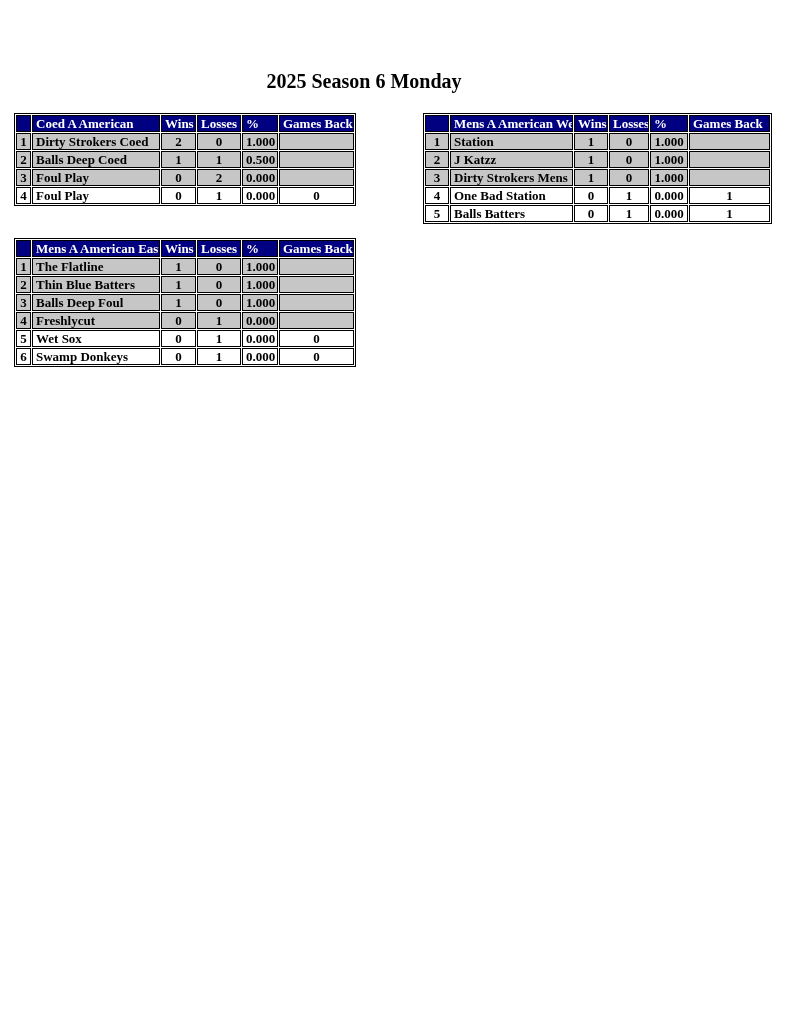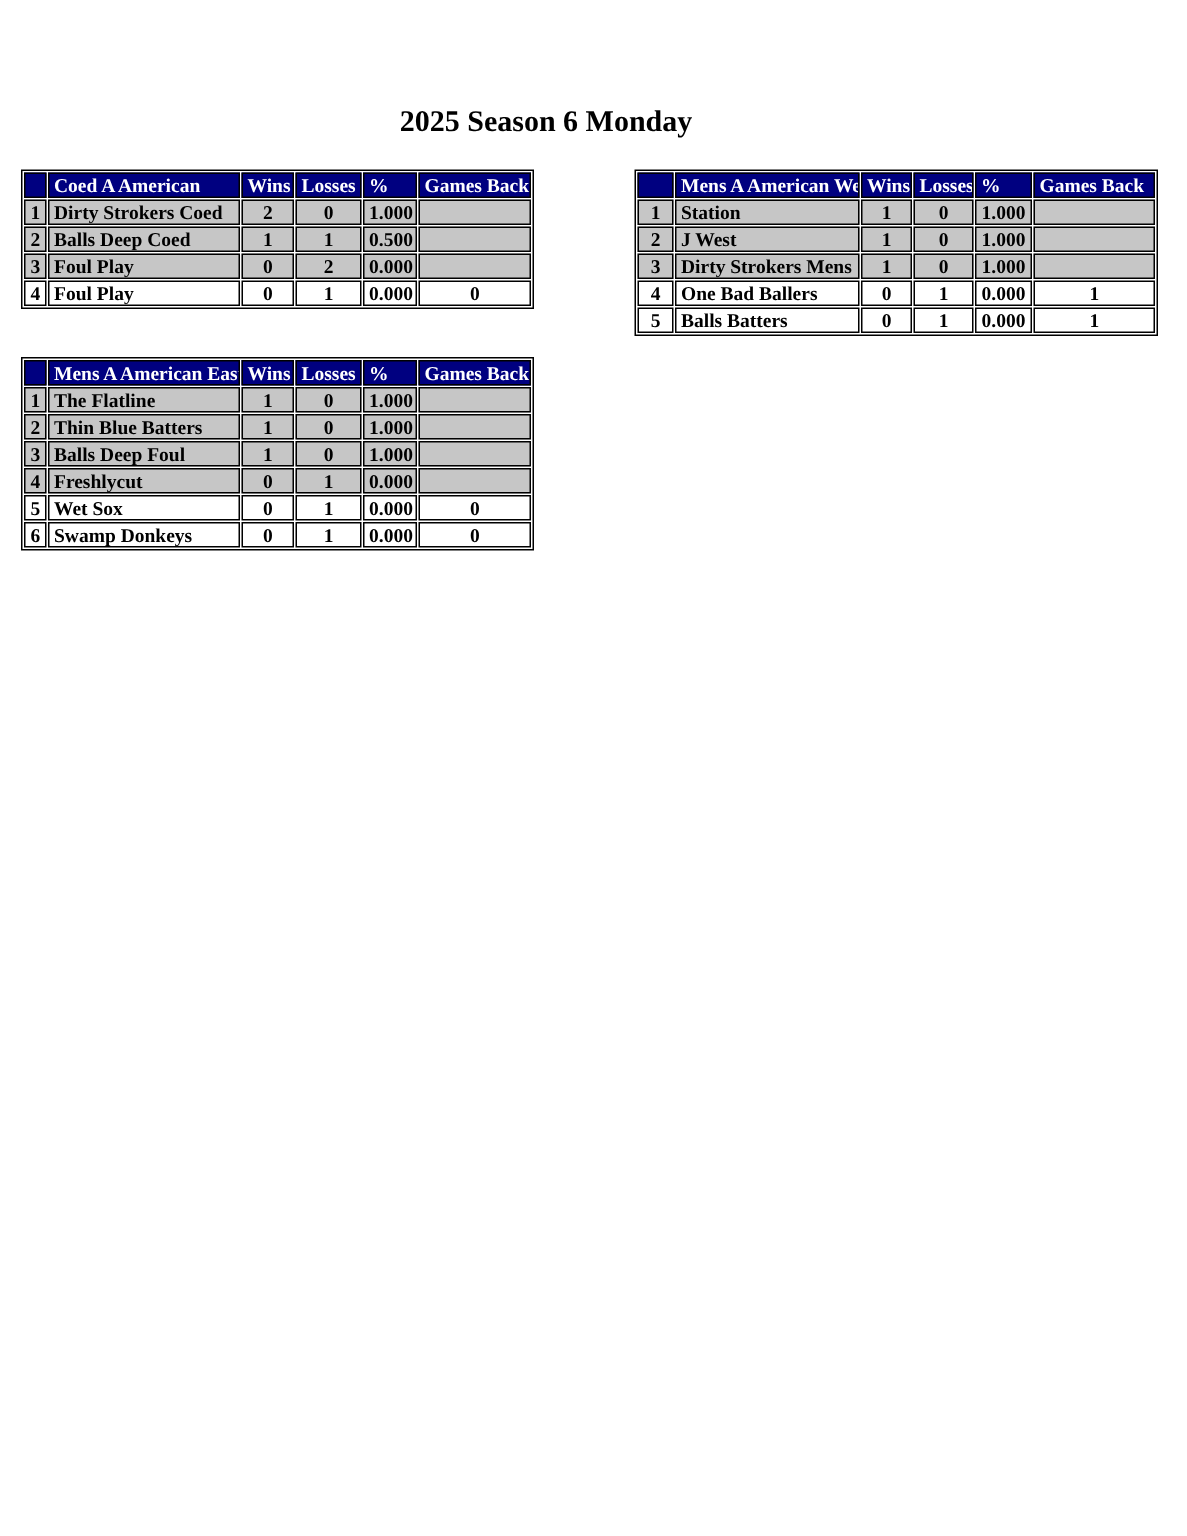--- a/index.html
+++ b/index.html
@@ -160,37 +160,37 @@
       <tr class="shaded">
         <td class="rank">1</td>
         <td class="team">Station</td>
         <td class="num">1</td>
         <td class="num">0</td>
         <td class="num">1.000</td>
         <td class="num"></td>
       </tr>
       <tr class="shaded">
         <td class="rank">2</td>
-        <td class="team">J West</td>
+        <td class="team">J Katzz</td>
         <td class="num">1</td>
         <td class="num">0</td>
         <td class="num">1.000</td>
         <td class="num"></td>
       </tr>
       <tr class="shaded">
         <td class="rank">3</td>
         <td class="team">Dirty Strokers Mens</td>
         <td class="num">1</td>
         <td class="num">0</td>
         <td class="num">1.000</td>
         <td class="num"></td>
       </tr>
       <tr class="plain">
         <td class="rank">4</td>
-        <td class="team">One Bad Ballers</td>
+        <td class="team">One Bad Station</td>
         <td class="num">0</td>
         <td class="num">1</td>
         <td class="num">0.000</td>
         <td class="num">1</td>
       </tr>
       <tr class="plain">
         <td class="rank">5</td>
         <td class="team">Balls Batters</td>
         <td class="num">0</td>
         <td class="num">1</td>

